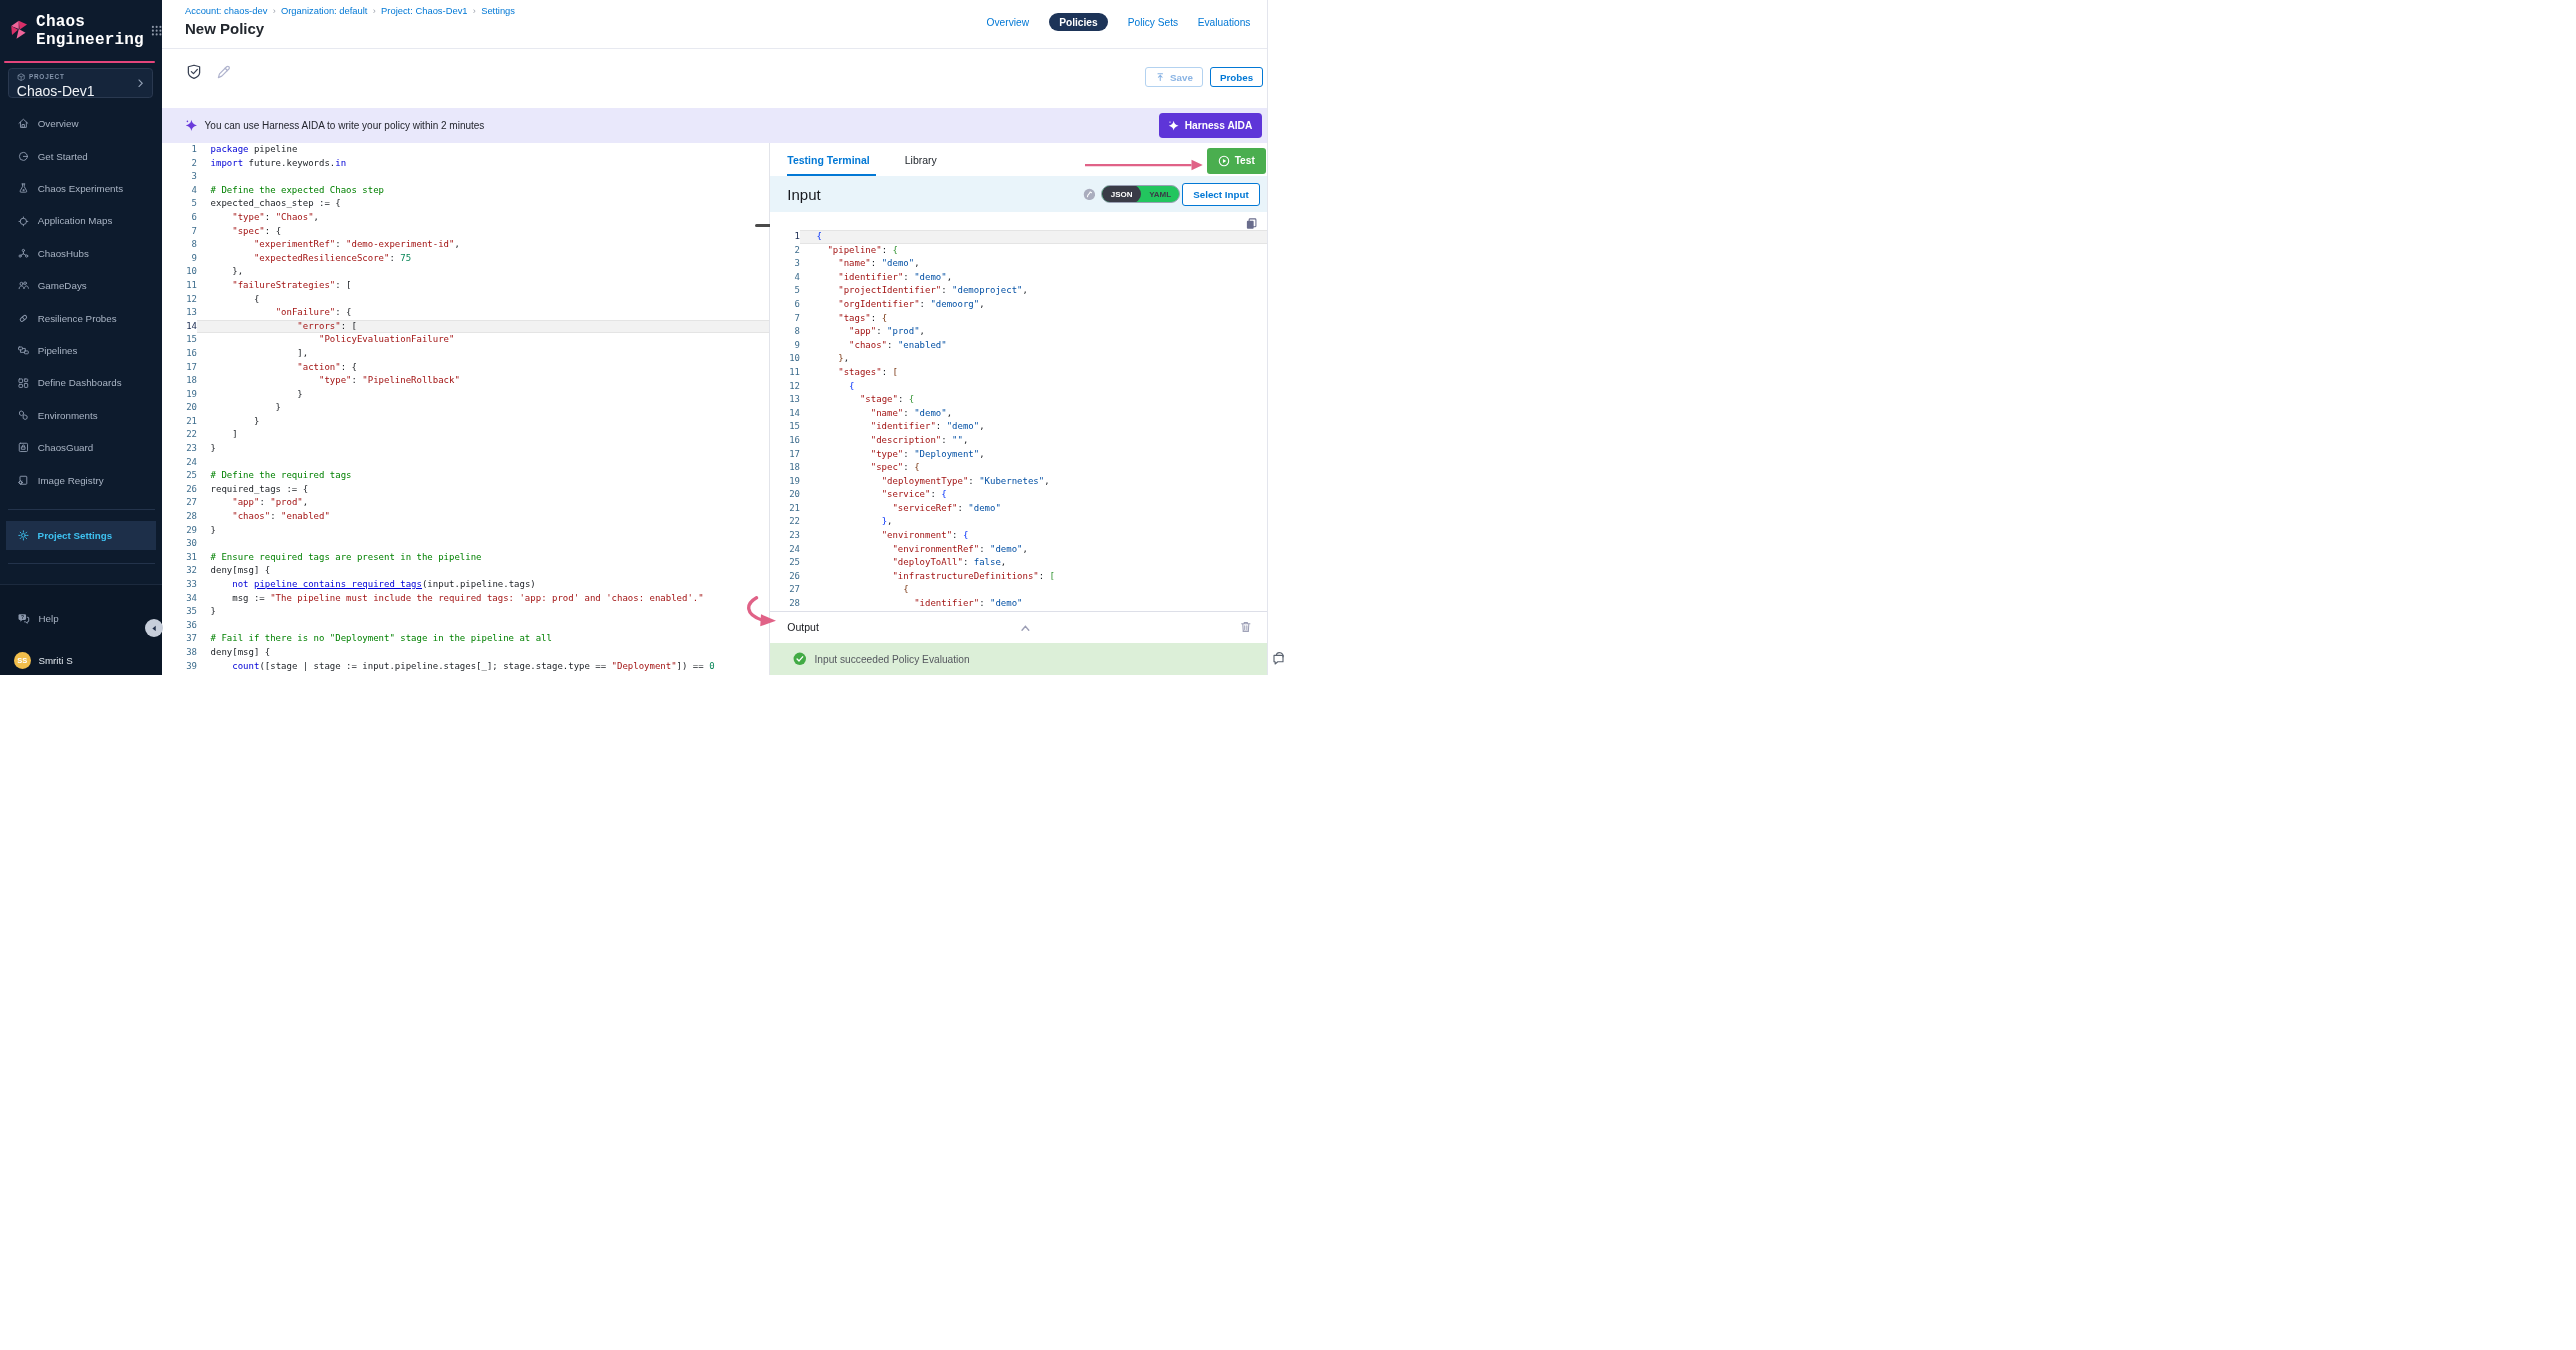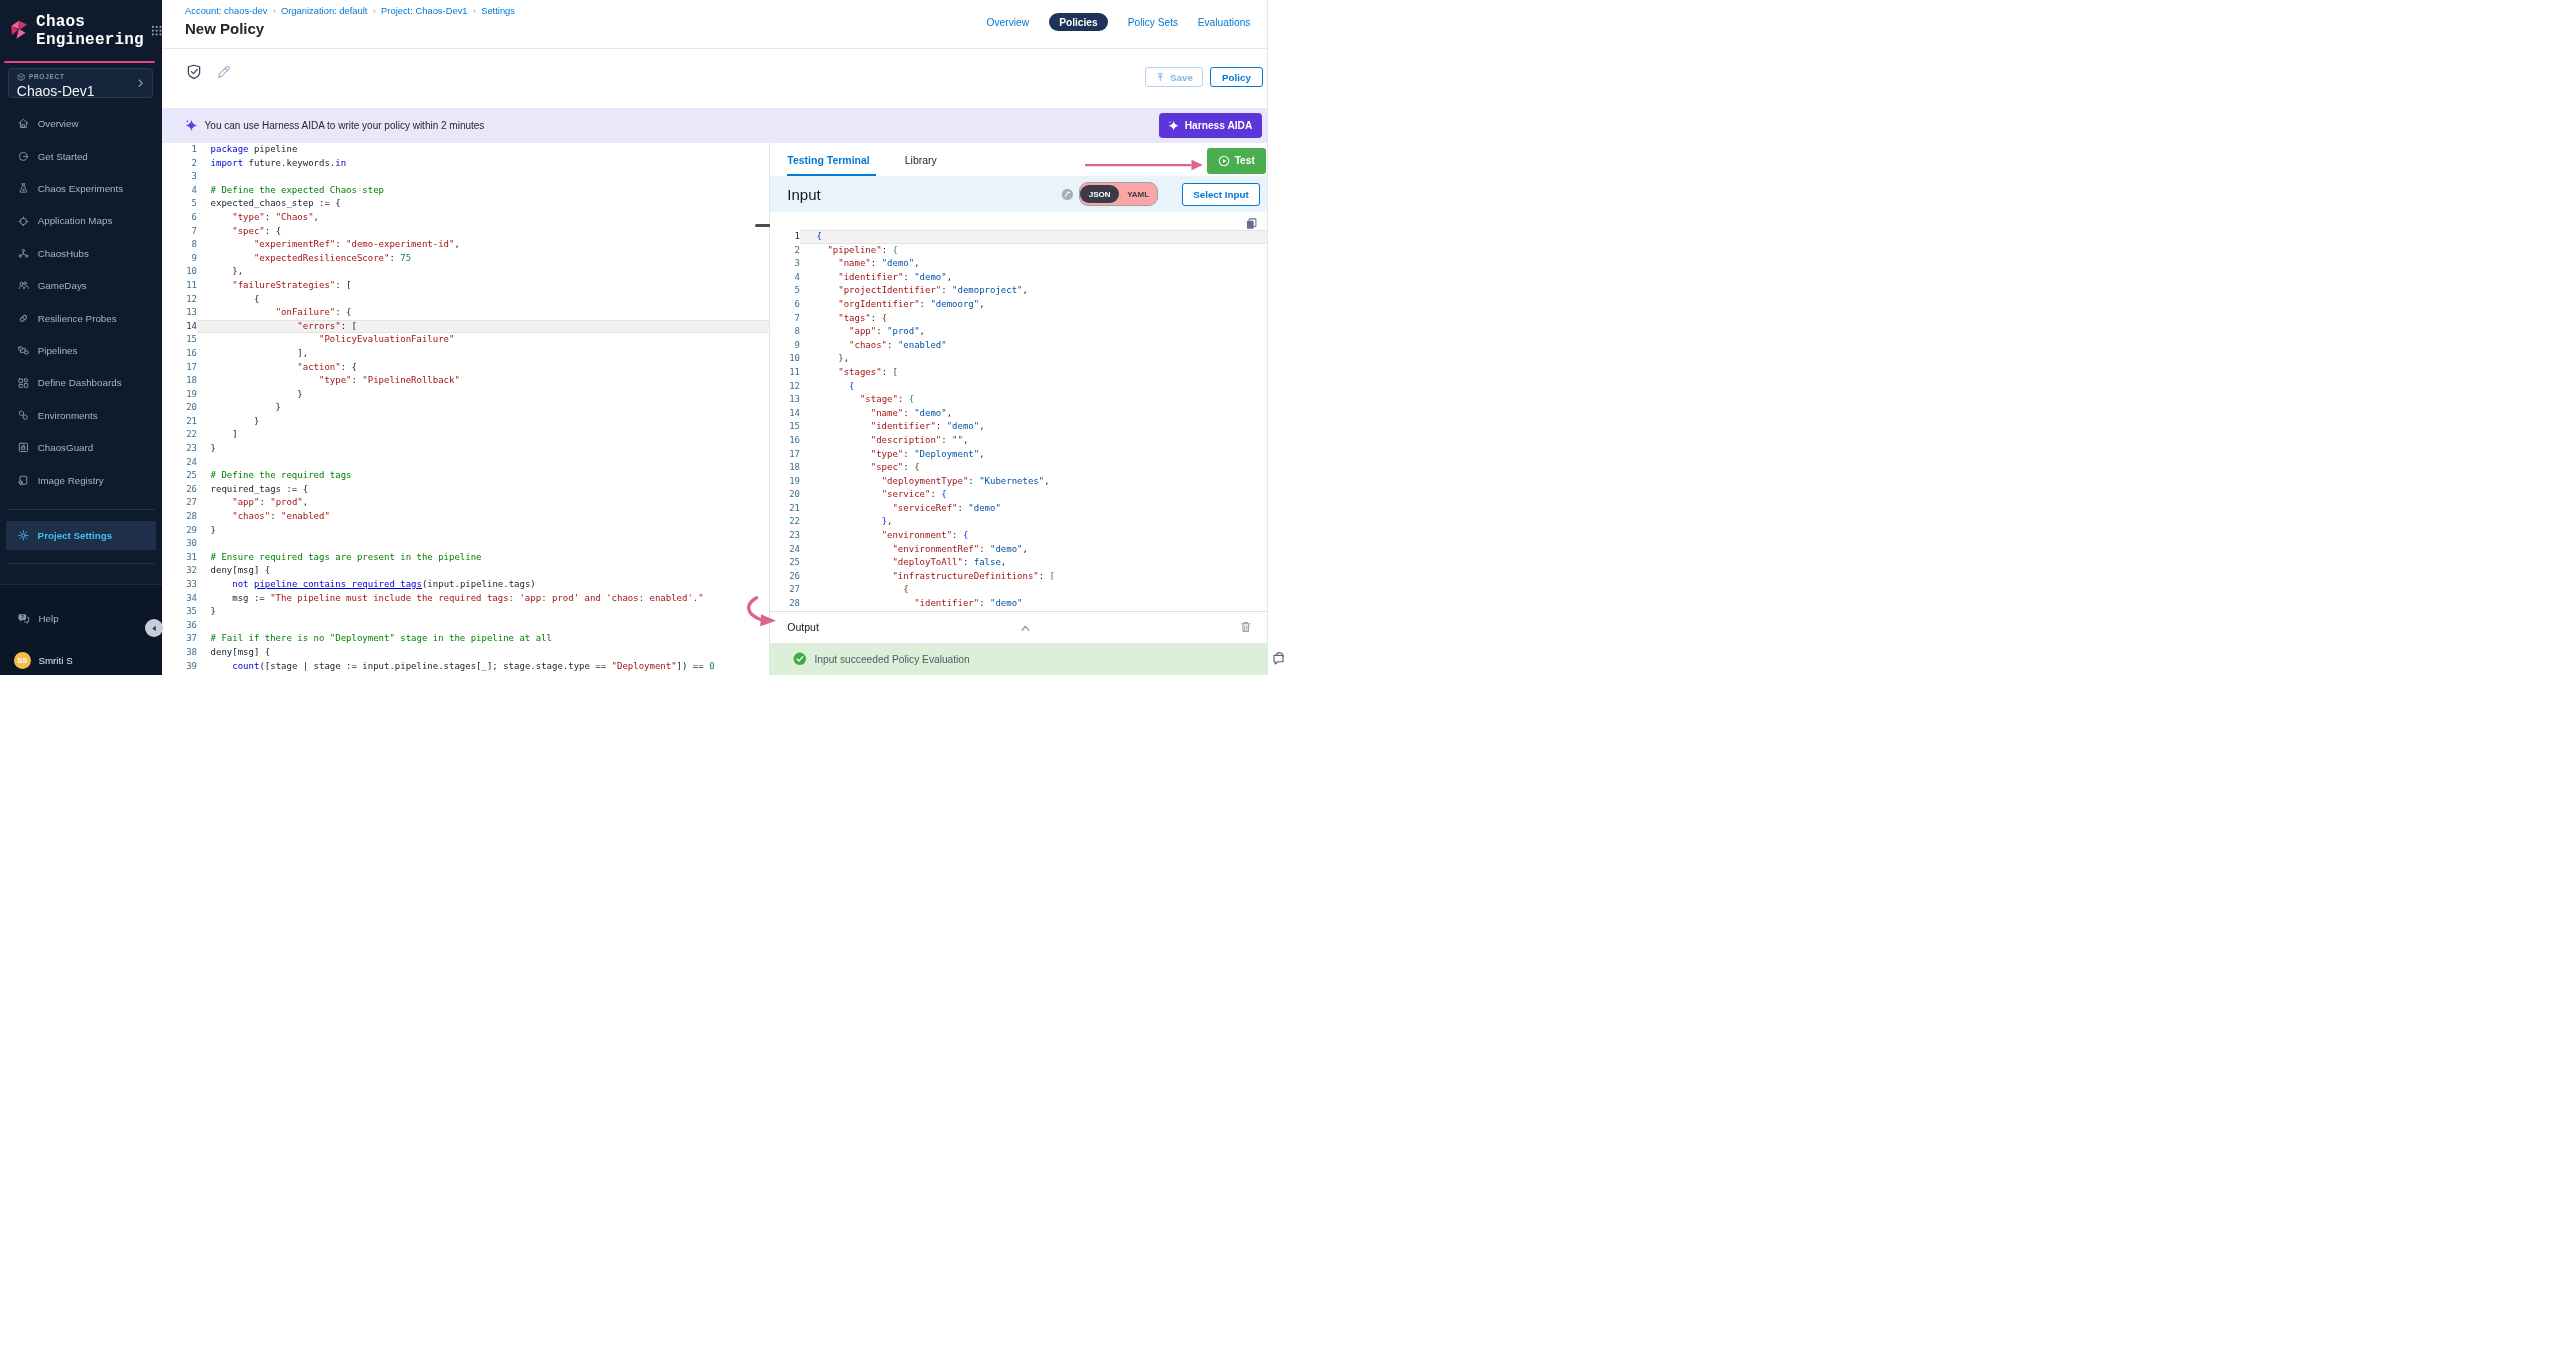--- a/index.html
+++ b/index.html
@@ -82,21 +82,21 @@
   #terminal{left:770px;top:143px;width:497px;height:532px;background:#fff;}
   #terminal-tabs{position:absolute;left:17.3px;top:10.5px;display:flex;gap:35px;align-items:center;}
   .term-tab{font-size:10.5px;color:#22272e;cursor:pointer;}
   .term-tab.active{color:#0278d5;font-weight:bold;}
   #tab-underline{position:absolute;left:17.3px;top:31px;width:89px;height:1.9px;background:#0278d5;}
   #test-btn{position:absolute;left:437px;top:4.5px;width:59px;height:26px;background:#4aae4f;color:#fff;border-radius:3px;font-size:10.2px;font-weight:bold;display:flex;align-items:center;justify-content:center;gap:4.5px;cursor:pointer;}
   #test-arrow{position:absolute;left:313px;top:16px;width:121px;height:12px;}
   #input-header{position:absolute;left:0;top:33px;width:497px;height:36px;background:#e9f4fa;display:flex;align-items:center;padding:0 7.5px 0 17.3px;box-sizing:border-box;}
   #input-label{font-size:15px;color:#17191e;flex:1;}
   #format-icon{width:12.8px;height:12.8px;color:#aaadbe;margin-right:6px;cursor:pointer;}
-  #format-toggle{display:flex;align-items:center;background:#fca5a5;border:0.8px solid #9aa0b4;border-radius:9px;height:24px;box-sizing:border-box;overflow:hidden;margin-right:24px;cursor:pointer;}
+  #format-toggle{display:flex;align-items:center;background:#22c55e;border:0.8px solid #9aa0b4;border-radius:9px;height:18px;box-sizing:border-box;overflow:hidden;margin-right:2px;cursor:pointer;}
   .seg{font-size:8px;font-weight:bold;padding:0 8.3px;height:18px;display:flex;align-items:center;color:#3a3b47;}
   .seg.active{background:#3a3b47;color:#fff;border-radius:9px;}
   #select-input-btn{height:21px;border:0.8px solid #0278d5;border-radius:3px;color:#0278d5;font-size:9.8px;font-weight:bold;display:flex;align-items:center;padding:0 9.8px;background:#fff;cursor:pointer;}
   #copy-icon{position:absolute;left:475px;top:74px;width:12.8px;height:12.8px;color:#696c8c;cursor:pointer;}
   #input-editor{position:absolute;left:0;top:87px;width:497px;height:381px;overflow:hidden;}
   #output-section{position:absolute;left:0;top:468px;width:497px;height:32px;border-top:0.8px solid #dddfe8;background:#fff;}
   #output-label{position:absolute;left:17.3px;top:9px;font-size:10.5px;color:#17191e;}
   #output-collapse{position:absolute;left:249px;top:9.8px;width:12.8px;height:12.8px;color:#9b9db4;cursor:pointer;}
   #output-trash{position:absolute;left:469px;top:8.3px;width:13.6px;height:13.6px;color:#9b9db4;cursor:pointer;}
   #output-banner{position:absolute;left:0;top:500px;width:497px;height:32px;background:#dcefd8;display:flex;align-items:center;padding-left:22.6px;box-sizing:border-box;gap:8.3px;}
@@ -346,21 +346,21 @@
 </span>
 <div id="save-btn" class="abs btn">
   <span>
       <svg width="10.5" height="10.5" viewBox="0 0 16 16" fill="none" stroke="#8ab4e4" stroke-width="1.6" stroke-linecap="round">
         <path d="M8 13 V5.5 M5.2 8 L8 5 L10.8 8 M4.5 2.8 H11.5"></path>
       </svg>
     </span>
   <span>Save</span>
 </div>
 <div id="discard-btn" class="abs btn">
-  <span>Policy</span>
+  <span>Probes</span>
 </div>
 
 <div id="aida-banner" class="abs">
   <span id="aida-icon">
       <svg viewBox="0 0 16 16" fill="currentColor">
         <path d="M8 1 C8.6 5 10.5 6.7 15 8 C10.5 9.3 8.6 11 8 15 C7.4 11 5.5 9.3 1 8 C5.5 6.7 7.4 5 8 1 Z"></path>
         <circle cx="3" cy="3" r="1"></circle>
       </svg>
     </span>
   <span id="aida-msg">You can use Harness AIDA to write your policy within 2 minutes</span>

